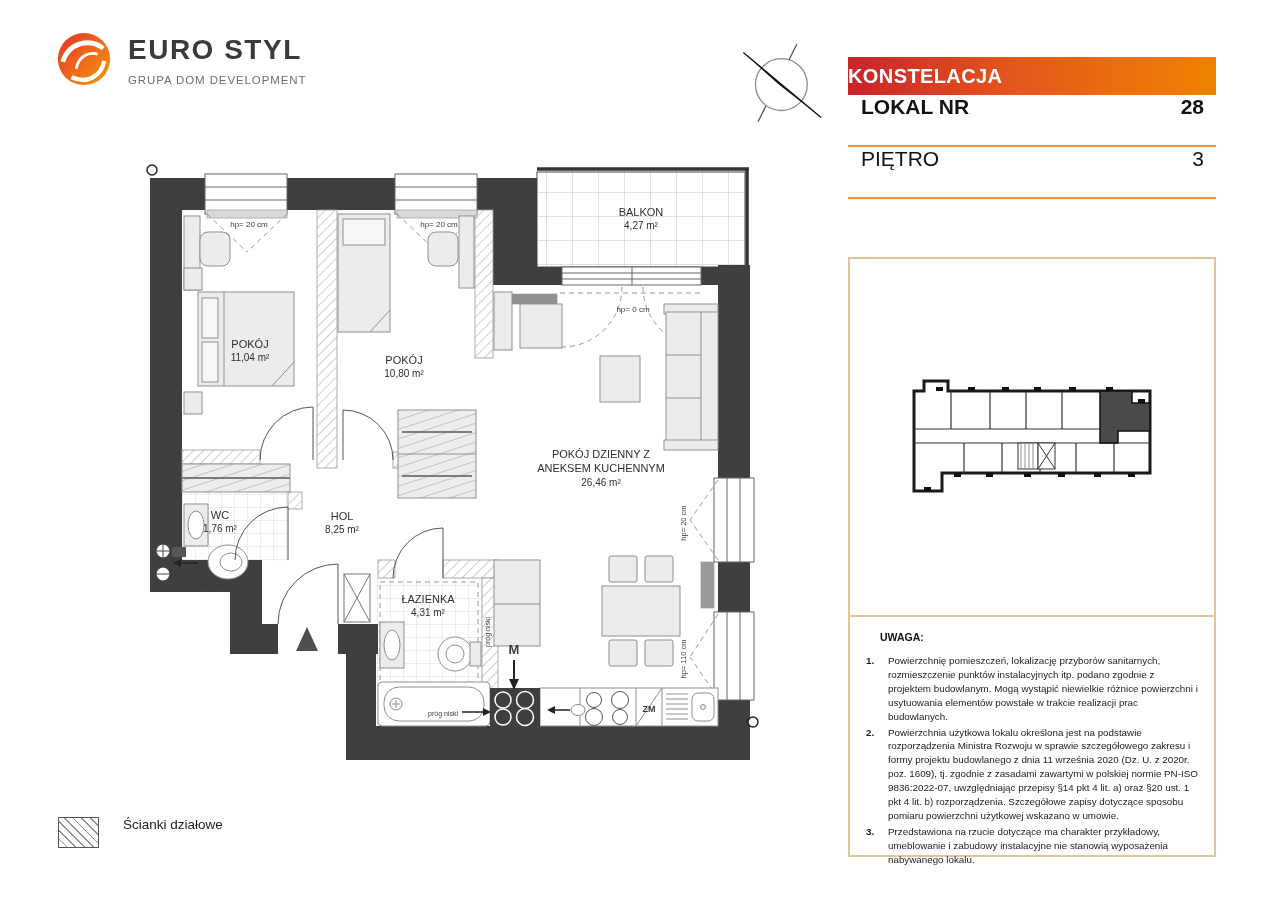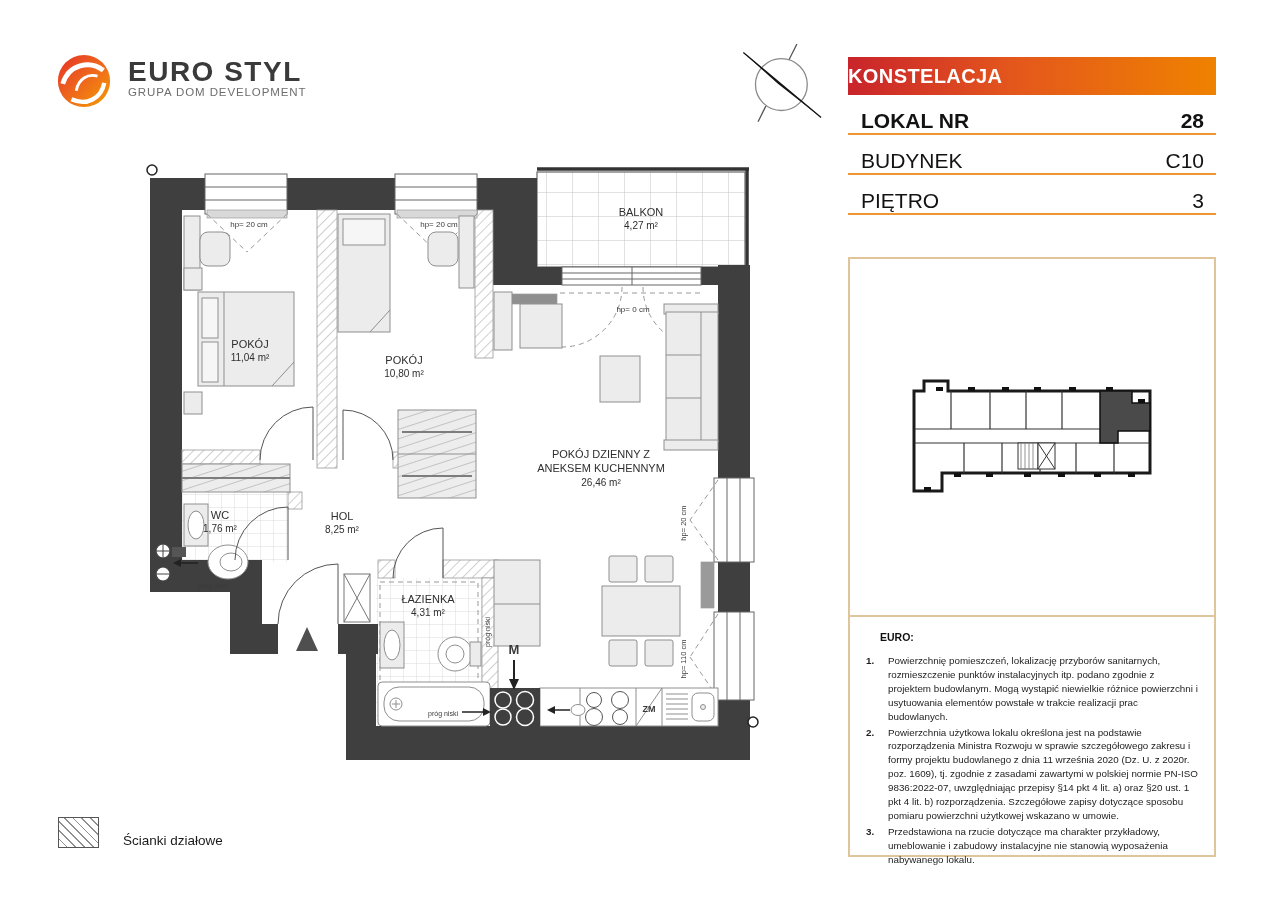--- a/index.html
+++ b/index.html
@@ -1,45 +1,45 @@
 <!DOCTYPE html>
 <html><head>
 <meta charset="utf-8">
 <style>
   html,body{margin:0;padding:0;background:#fff;font-family:"Liberation Sans",sans-serif;}
   .page{position:relative;width:1273px;height:900px;background:#fff;overflow:hidden;}
 
   
-  .logo{position:absolute;left:55px;top:52px;display:flex;align-items:flex-start;}
+  .logo{position:absolute;left:55px;top:30px;display:flex;align-items:flex-start;}
   .logo-text{margin-left:15px;padding-top:6px;}
   .logo-title{font-size:28px;font-weight:bold;color:#3a3a3a;letter-spacing:1.5px;line-height:1;}
-  .logo-sub{font-size:11.5px;color:#6e6e6e;letter-spacing:.9px;margin-top:0;}
+  .logo-sub{font-size:11.5px;color:#6e6e6e;letter-spacing:.9px;margin-top:10px;}
 
   
   .panel{position:absolute;left:848px;top:57px;width:368px;}
   .tbl-header{height:38px;background:linear-gradient(90deg,#c9242b 0%,#e4571c 45%,#ef8200 100%);
     color:#fff;font-weight:bold;font-size:20px;display:flex;align-items:center;
     box-sizing:border-box;letter-spacing:.4px;}
-  .tbl-row{height:40px;display:flex;align-items:flex-end;justify-content:space-between;
+  .tbl-row{height:52px;display:flex;align-items:flex-start;justify-content:space-between;
     padding:0 12px 0 13px;border-bottom:2px solid #f0962e;font-size:21px;color:#121212;
     box-sizing:border-box;background:#fff;}
   .tbl-row.first{font-weight:bold;}
   .minimap-box{position:absolute;left:848px;top:257px;width:368px;height:360px;
     border:2px solid #dfc49c;box-sizing:border-box;background:#fff;}
   .minimap-box svg{position:absolute;left:56px;top:110px;}
   .notes-box{position:absolute;left:848px;top:617px;width:368px;height:240px;
     border:2px solid #dfc49c;border-top:none;box-sizing:border-box;background:#fff;
     padding:14px 14px 0 16px;}
   .notes-heading{font-size:10.5px;font-weight:bold;color:#111;margin:0 0 11px 14px;}
   .note{display:flex;font-size:9.8px;line-height:1.42;color:#1c1c1c;margin-bottom:2px;}
   .note .num{font-weight:bold;flex:none;width:13px;margin-right:9px;text-align:left;}
   .note .txt{flex:1;}
 
   
-  .legend{position:absolute;left:58px;top:817px;display:flex;align-items:flex-end;}
+  .legend{position:absolute;left:58px;top:817px;display:flex;align-items:flex-start;}
   .legend-swatch{width:41px;height:31px;border:1.4px solid #555;box-sizing:border-box;
     background:repeating-linear-gradient(45deg,#fff 0 5px,#8f8f8f 5px 6.2px);}
   .legend-label{margin-left:24px;font-size:13.5px;color:#1a1a1a;}
 
   .compass{position:absolute;left:733px;top:30px;}
   .plan{position:absolute;left:140px;top:148px;}
   svg text{font-family:"Liberation Sans",sans-serif;}
 </style>
 </head>
 <body>
@@ -72,24 +72,20 @@
     <path d="M12,20 L102,95 L52,56 Z" fill="#111"></path>
     <line x1="74" y1="10" x2="65" y2="28" stroke="#555" stroke-width="1.5"></line>
     <line x1="38" y1="82" x2="29" y2="100" stroke="#555" stroke-width="1.5"></line>
   </svg>
 
   <div class="panel">
     <div class="tbl-header">KONSTELACJA</div>
     <div class="tbl-row first">
       <span>LOKAL NR</span>
       <span>28</span>
-    </div>
-    <div class="tbl-row">
-      <span>BUDYNEK</span>
-      <span>C10</span>
     </div>
     <div class="tbl-row">
       <span>PIĘTRO</span>
       <span>3</span>
     </div>
   </div>
 
   <div class="minimap-box">
     <svg width="256" height="135" viewBox="0 0 256 135">
       <path d="M8,22 H18 V12 H42 V22 H244 V104 H36 V122 H8 Z" fill="#fff" stroke="#1a1a1a" stroke-width="3"></path>
@@ -130,21 +126,21 @@
         <rect x="118" y="104" width="7" height="4"></rect>
           <rect x="152" y="104" width="7" height="4"></rect>
         <rect x="188" y="104" width="7" height="4"></rect>
           <rect x="222" y="104" width="7" height="4"></rect>
         <rect x="18" y="118" width="7" height="4"></rect>
       </g>
     </svg>
   </div>
 
   <div class="notes-box">
-    <div class="notes-heading">EURO:</div>
+    <div class="notes-heading">UWAGA:</div>
     <div class="note">
       <span class="num">1.</span>
       <span class="txt">Powierzchnię pomieszczeń, lokalizację przyborów sanitarnych, rozmieszczenie punktów instalacyjnych itp. podano zgodnie z projektem budowlanym. Mogą wystąpić niewielkie różnice powierzchni i usytuowania elementów powstałe w trakcie realizacji prac budowlanych.</span>
     </div>
     <div class="note">
       <span class="num">2.</span>
       <span class="txt">Powierzchnia użytkowa lokalu określona jest na podstawie rozporządzenia Ministra Rozwoju w sprawie szczegółowego zakresu i formy projektu budowlanego z dnia 11 września 2020 (Dz. U. z 2020r. poz. 1609), tj. zgodnie z zasadami zawartymi w polskiej normie PN-ISO 9836:2022-07, uwzględniając przepisy §14 pkt 4 lit. a) oraz §20 ust. 1 pkt 4 lit. b) rozporządzenia. Szczegółowe zapisy dotyczące sposobu pomiaru powierzchni użytkowej wskazano w umowie.</span>
     </div>
     <div class="note">
       <span class="num">3.</span>

